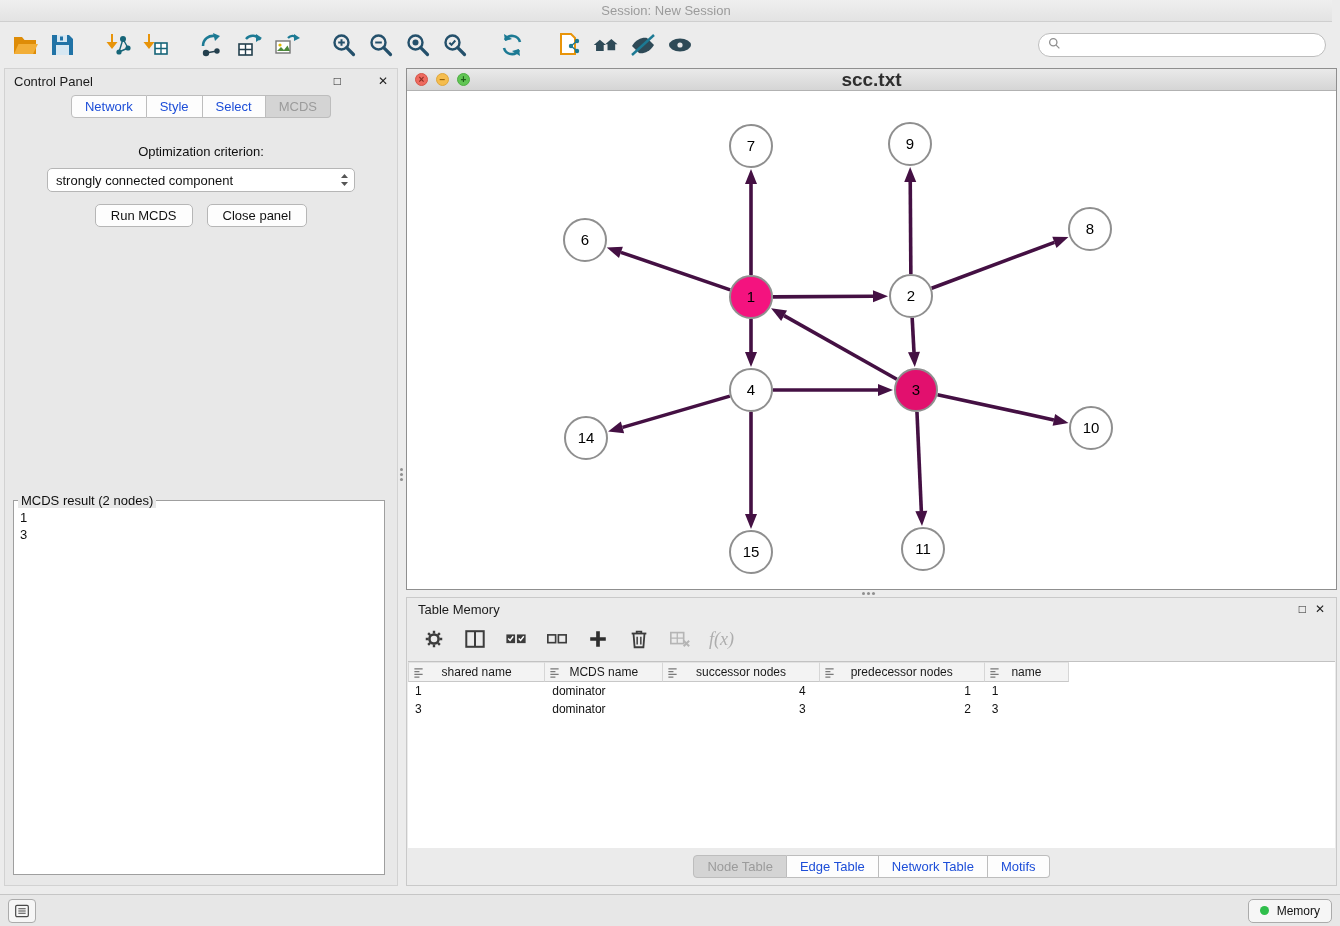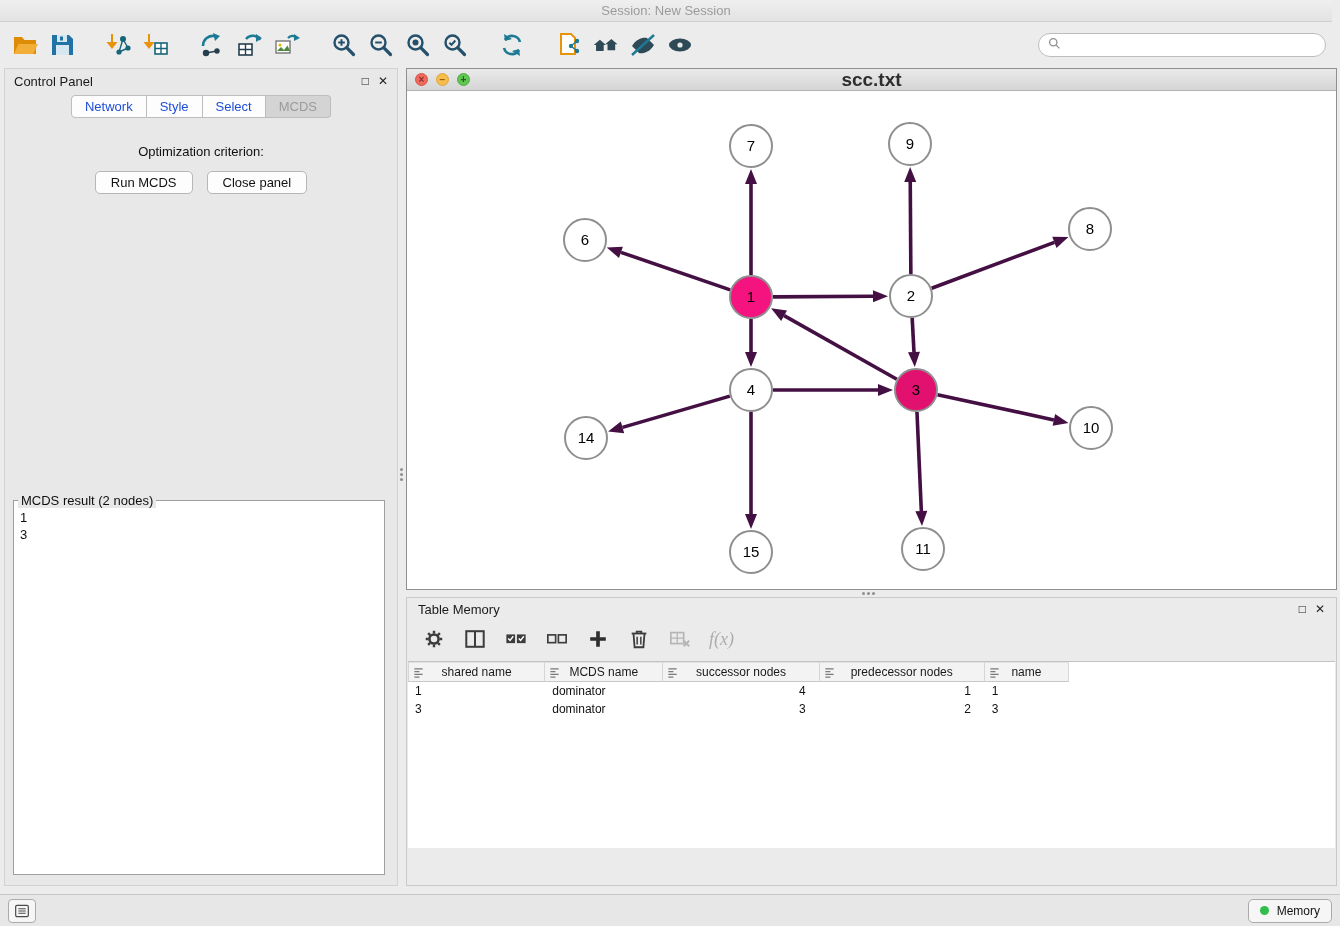--- a/index.html
+++ b/index.html
@@ -12,21 +12,21 @@
   .toolbar{position:absolute;left:0;top:22px;right:0;height:46px;display:flex;align-items:center;padding:0 10px;}
   .tb-icons{display:flex;align-items:center;gap:7px;}
   .tb-btn{width:30px;height:30px;display:flex;align-items:center;justify-content:center;background:none;border:none;padding:1px;cursor:default;}
   .tb-btn svg{width:26px;height:26px;display:block;}
   .tb-sep{width:13px;height:1px;}
   .searchbox{margin-left:auto;margin-right:4px;width:288px;height:24px;border:1px solid #BDBDBD;border-radius:13px;background:#fff;display:flex;align-items:center;padding:0 9px;box-sizing:border-box;}
   .searchbox input{border:none;outline:none;flex:1;font-size:13px;background:transparent;margin-left:5px;font-family:inherit;}
 
   
   .control-panel{position:absolute;left:4px;top:68px;width:394px;height:818px;background:#E8E8E8;border:1px solid #D2D2D2;box-sizing:border-box;}
-  .panel-header{height:24px;display:flex;align-items:center;padding:0 9px;font-size:13px;color:#1A1A1A;}
+  .panel-header{height:24px;display:flex;align-items:center;padding:0 9px;font-size:13px;color:#1A1A1A;gap:28px;}
   .panel-hbtn{color:#222;font-size:12px;line-height:12px;margin-left:9px;cursor:default;}
   .panel-hbtn.first{margin-left:auto;}
   .cp-tabs{display:flex;justify-content:center;margin-top:2px;}
   .tab{padding:3px 13px;font-size:13px;background:#FDFDFD;border:1px solid #BDBDBD;border-left:none;color:#1d4ed8;cursor:default;}
   .tab:first-child{border-left:1px solid #BDBDBD;border-radius:4px 0 0 4px;}
   .tab:last-child{border-radius:0 4px 4px 0;}
   .tab.active{background:#D4D4D4;color:#9B9B9B;}
   .opt-label{text-align:center;margin-top:26px;font-size:13px;color:#0F0F0F;}
   .dropdown{margin:9px auto 0;width:308px;height:24px;background:#fff;border:1px solid #B6B6B6;border-radius:5px;display:flex;align-items:center;padding:0 4px 0 8px;font-size:13px;box-sizing:border-box;cursor:default;}
   .dd-arrows{margin-left:auto;display:flex;align-items:center;}
@@ -225,20 +225,29 @@
       <span class="panel-hbtn first">□</span>
       <span class="panel-hbtn">✕</span>
     </div>
     <div class="cp-tabs" id="cp-tabs">
         <div class="tab">Network</div>
         <div class="tab">Style</div>
         <div class="tab">Select</div>
         <div class="tab active">MCDS</div>
       </div>
     <div class="opt-label">Optimization criterion:</div>
+    <div class="dropdown">
+      <span>strongly connected component</span>
+      <span class="dd-arrows">
+        <svg width="11" height="14" viewBox="0 0 11 14">
+            <path d="M5.5 1L9 5H2z" fill="#555"></path>
+            <path d="M5.5 13L2 9h7z" fill="#555"></path>
+          </svg>
+      </span>
+    </div>
     <div class="cp-buttons">
       <button class="btn">Run MCDS</button>
       <button class="btn">Close panel</button>
     </div>
     <fieldset class="result-box">
       <legend>MCDS result (2 nodes)</legend>
       <div class="result-lines" id="result-lines">
           <div>1</div>
           <div>3</div>
         </div>
@@ -455,20 +464,26 @@
             <tr>
               <td style="text-align: left;">3</td>
               <td style="text-align: left;">dominator</td>
               <td style="text-align: right; padding-right: 14px;">3</td>
               <td style="text-align: right; padding-right: 14px;">2</td>
               <td style="text-align: left;">3</td>
             </tr>
           </tbody>
         </table>
     </div>
+    <div class="tp-tabs" id="table-tabs">
+        <div class="tab active">Node Table</div>
+        <div class="tab">Edge Table</div>
+        <div class="tab">Network Table</div>
+        <div class="tab">Motifs</div>
+      </div>
   </div>
 
   <div class="statusbar">
     <span class="status-left-btn">
       <svg viewBox="0 0 24 24" width="16" height="16">
           <rect x="2.5" y="3.5" width="19" height="17" rx="2" fill="none" stroke="#4A4A4A" stroke-width="1.8"></rect>
           <path d="M6.5 8.5h11M6.5 12h11M6.5 15.5h11" stroke="#4A4A4A" stroke-width="1.6"></path>
         </svg>
     </span>
     <span class="memory-btn">

